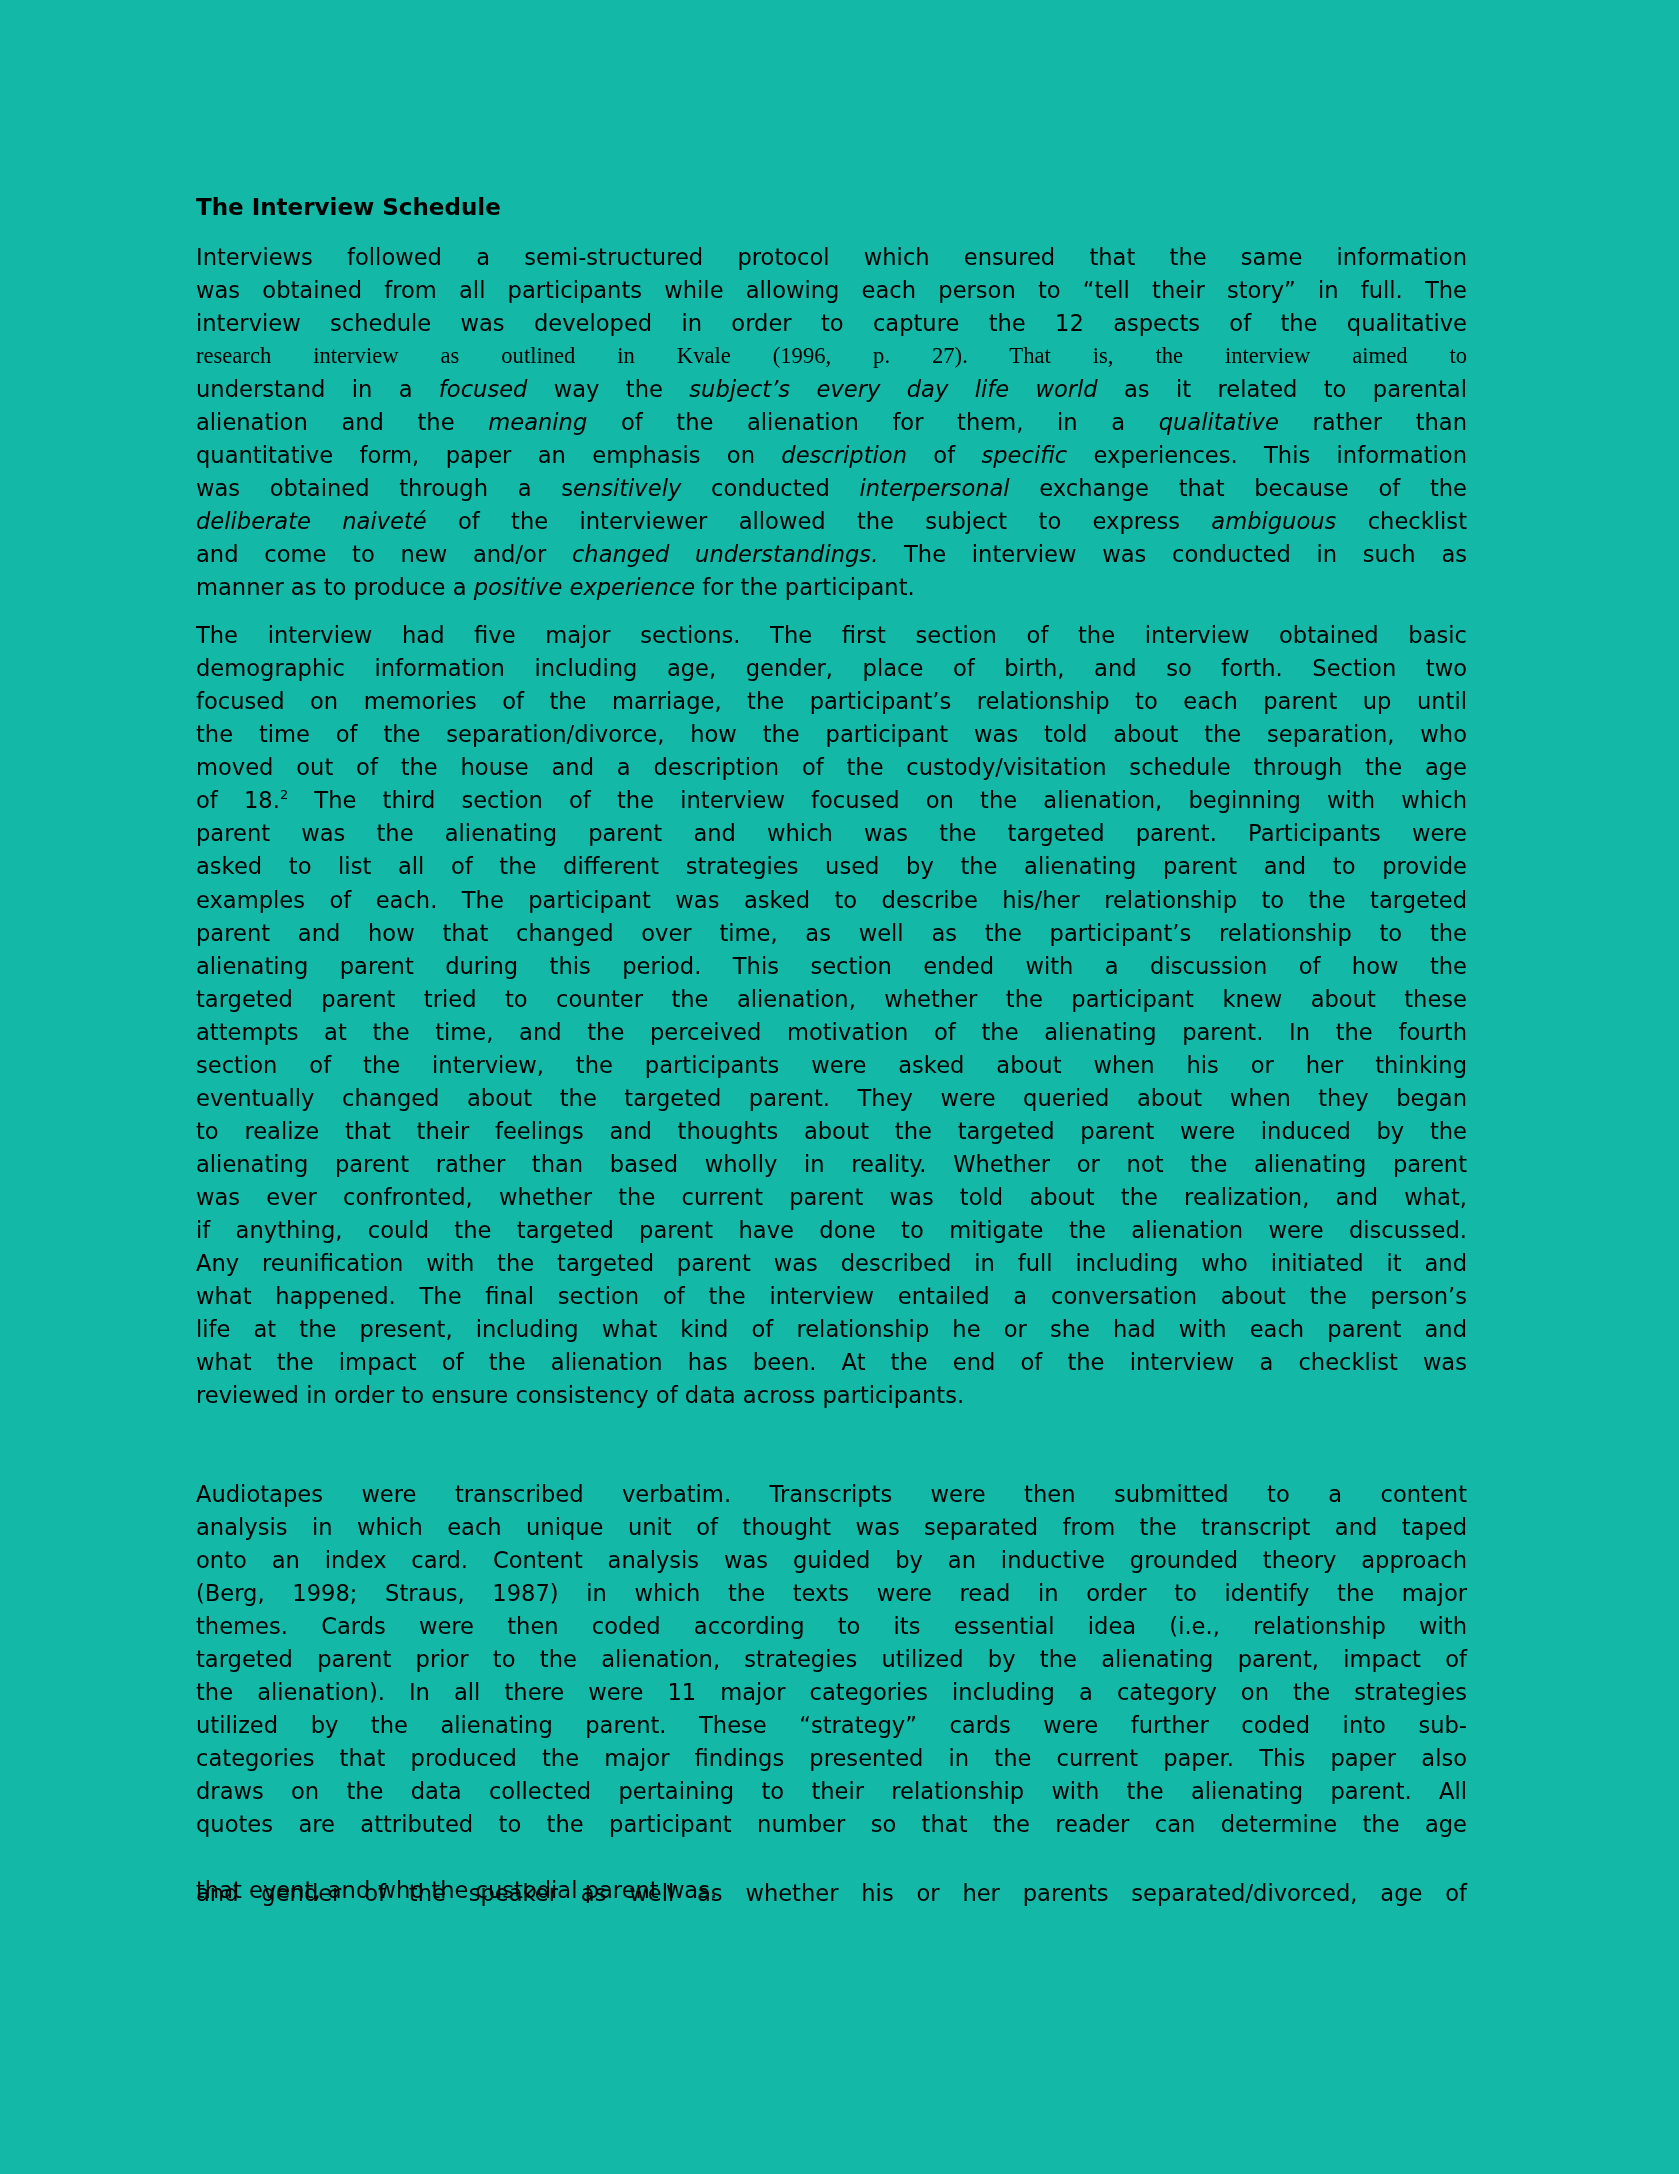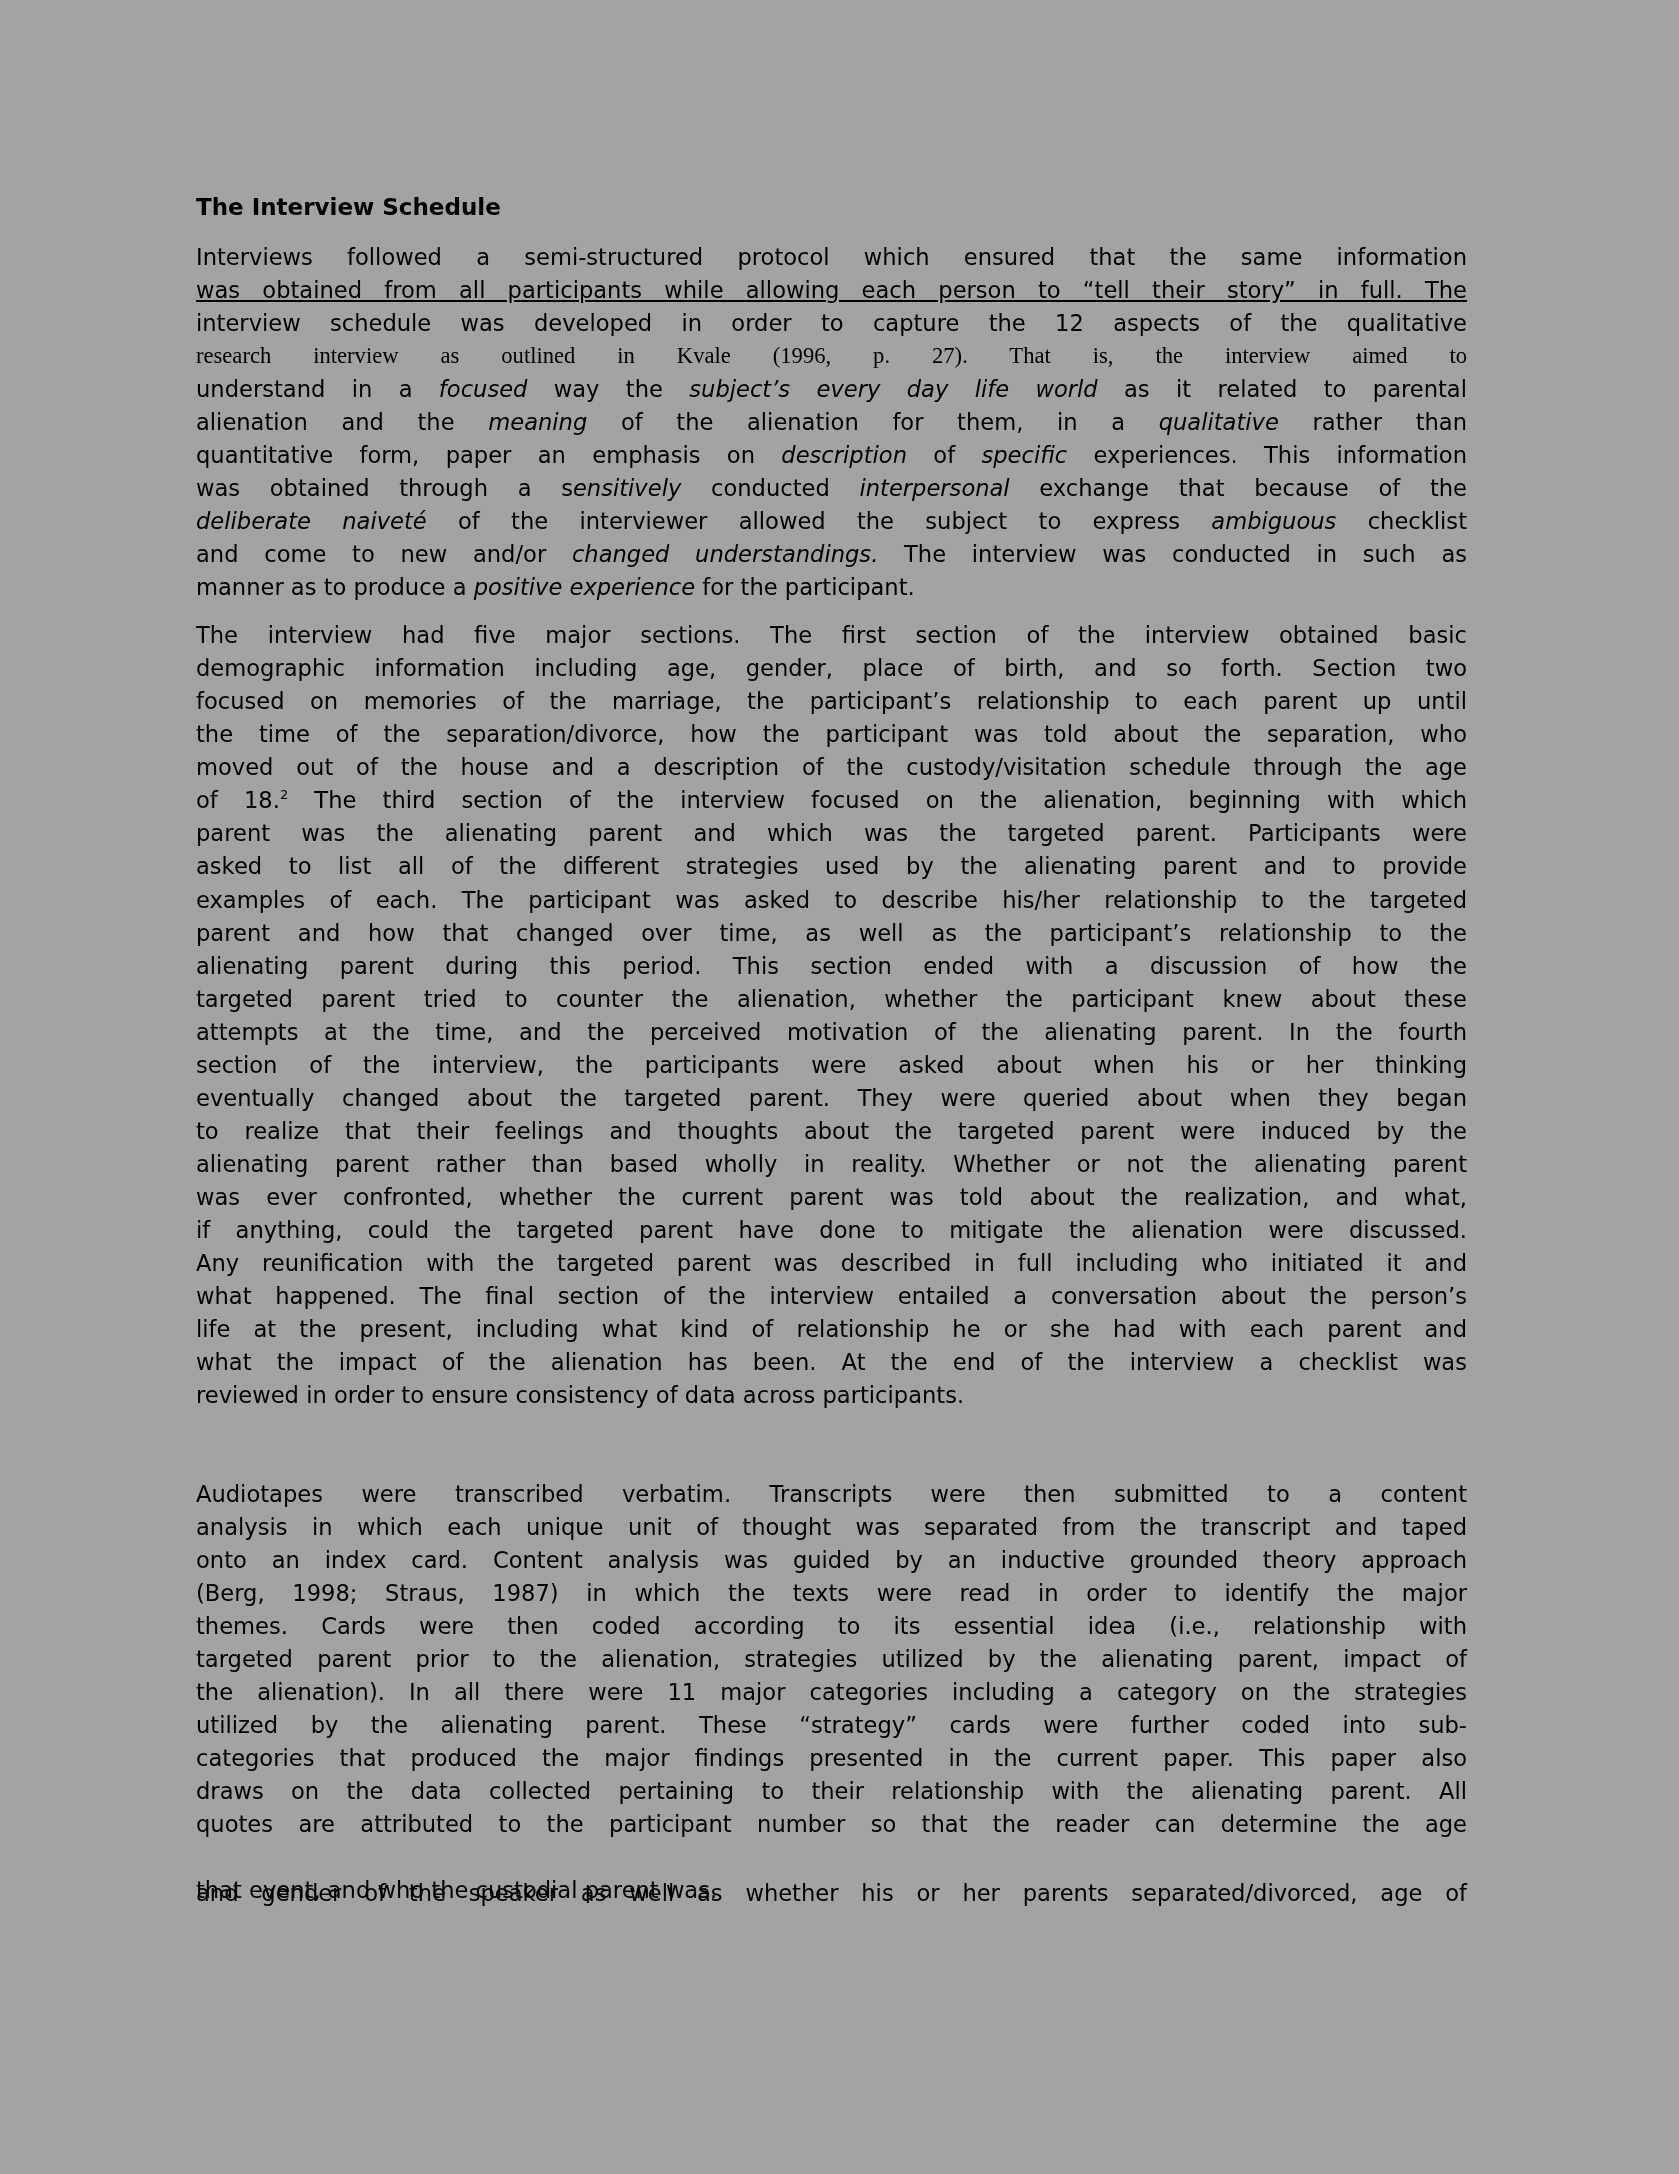--- a/index.html
+++ b/index.html
@@ -1,17 +1,17 @@
 <!DOCTYPE html>
 <html style="font-size:15px"><head>
 <meta charset="utf-8">
 <style>
   html, body { margin: 0; padding: 0; background: #ffffff; }
   body { width: 1680px; height: 2174px; position: relative; overflow: hidden; color: #000; }
-  .page { position: absolute; left: 0; top: 0; width: 1680px; height: 2174px; background: #a3a3a3; }
+  .page { position: absolute; left: 0; top: 0; width: 1680px; height: 2174px; background: #14b8a6; }
   .heading {
     position: absolute; left: 196px; width: 1273px;
     font-family: "DejaVu Sans", sans-serif; font-weight: bold; font-size: 23px;
     line-height: 28px; white-space: nowrap;
   }
   .line {
     position: absolute; left: 196px; width: 1271px;
     font-family: "DejaVu Sans", sans-serif; font-size: 22.6px; line-height: 28px;
     text-align: justify; text-align-last: justify; white-space: nowrap;
   }
@@ -26,21 +26,21 @@
   .footer span { display: inline-block; margin-left: -13px; }
 </style>
 </head>
 <body>
 
 <div class="page">
   <div class="heading" style="top:193px;">The Interview Schedule</div>
 
   <div id="p0">
       <div class="line" style="top: 243px;"><span>Interviews followed a semi-structured protocol which ensured that the same information</span></div>
-      <div class="line" style="top: 276px; text-decoration: underline;"><span>was obtained from all participants while allowing each person to “tell their story” in full. The</span></div>
+      <div class="line" style="top: 276px;"><span>was obtained from all participants while allowing each person to “tell their story” in full. The</span></div>
       <div class="line" style="top: 309px;"><span>interview schedule was developed in order to capture the 12 aspects of the qualitative</span></div>
       <div class="line" style="top: 342px; font-family: Liberation Serif, serif;"><span>research interview as outlined in Kvale (1996, p. 27). That is, the interview aimed to</span></div>
       <div class="line" style="top: 375px;"><span>understand in a </span><em>focused</em><span> way the </span><em>subject’s every day life world</em><span> as it related to parental</span></div>
       <div class="line" style="top: 408px;"><span>alienation and the </span><em>meaning</em><span> of the alienation for them, in a </span><em>qualitative</em><span> rather than</span></div>
       <div class="line" style="top: 441px;"><span>quantitative form, paper an emphasis on </span><em>description</em><span> of </span><em>specific</em><span> experiences. This information</span></div>
       <div class="line" style="top: 474px;"><span>was obtained through a s</span><em>ensitively</em><span> conducted </span><em>interpersonal</em><span> exchange that because of the</span></div>
       <div class="line" style="top: 507px;"><em>deliberate naiveté</em><span> of the interviewer allowed the subject to express </span><em>ambiguous</em><span> checklist</span></div>
       <div class="line" style="top: 540px;"><span>and come to new and/or </span><em>changed understandings.</em><span> The interview was conducted in such as</span></div>
       <div class="line last" style="top: 573px;"><span>manner as to produce a </span><em>positive experience</em><span> for the participant.</span></div>
     </div>

